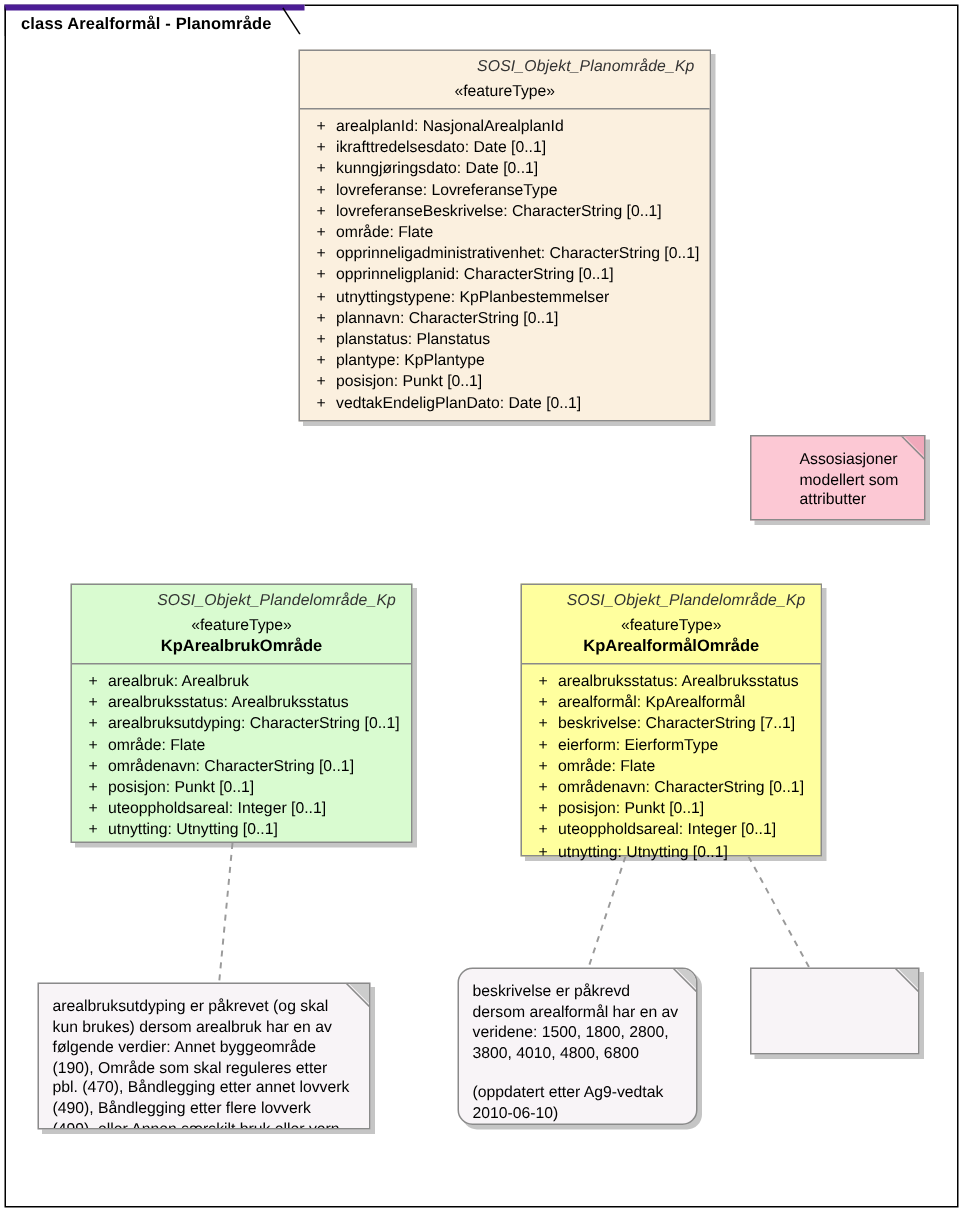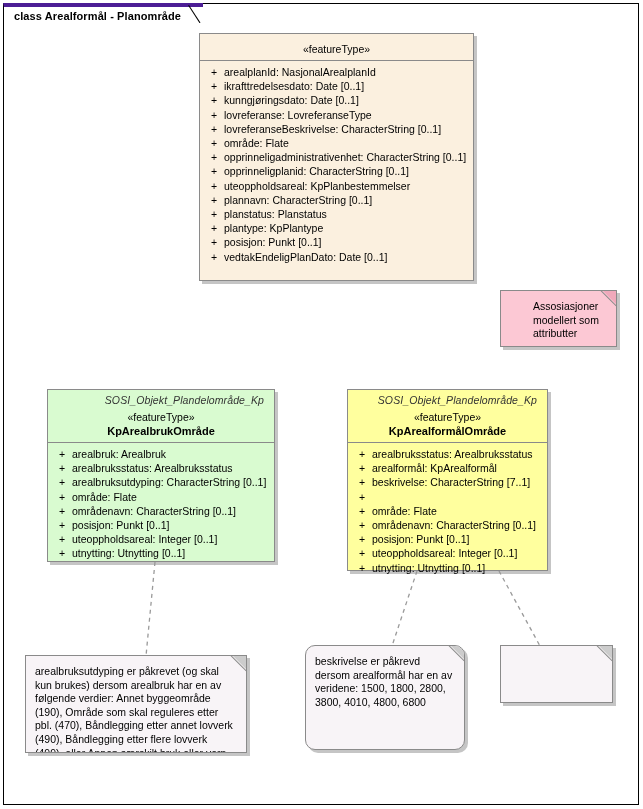--- a/index.html
+++ b/index.html
@@ -217,20 +217,21 @@
 <div id="diagram-frame"></div>
 
 <svg id="connectors" viewBox="0 0 643 809" xmlns="http://www.w3.org/2000/svg">
   <line x1="155" y1="562" x2="146" y2="656" stroke="#9a9a9a" stroke-width="1.3" stroke-dasharray="4,4"></line>
   <line x1="417" y1="571" x2="392" y2="646" stroke="#9a9a9a" stroke-width="1.3" stroke-dasharray="4,4"></line>
   <line x1="499" y1="571" x2="540" y2="646" stroke="#9a9a9a" stroke-width="1.3" stroke-dasharray="4,4"></line>
 </svg>
 
 <div class="uml-class" id="class-planomrade">
   <div class="uml-head">
+    <div class="uml-pkg">SOSI_Objekt_Planområde_Kp</div>
     <div class="uml-stereo">«featureType»</div>
   </div>
   <div class="uml-sep"></div>
   <div class="uml-attrs">
     <div class="attr-row">
         <span class="attr-vis">+</span>
         <span class="attr-text">arealplanId: NasjonalArealplanId</span>
       </div>
     <div class="attr-row">
         <span class="attr-vis">+</span>
@@ -255,21 +256,21 @@
     <div class="attr-row">
         <span class="attr-vis">+</span>
         <span class="attr-text">opprinneligadministrativenhet: CharacterString [0..1]</span>
       </div>
     <div class="attr-row">
         <span class="attr-vis">+</span>
         <span class="attr-text">opprinneligplanid: CharacterString [0..1]</span>
       </div>
     <div class="attr-row">
         <span class="attr-vis">+</span>
-        <span class="attr-text">uteoppholdsareal: KpPlanbestemmelser</span>
+        <span class="attr-text">utnyttingstypene: KpPlanbestemmelser</span>
       </div>
     <div class="attr-row">
         <span class="attr-vis">+</span>
         <span class="attr-text">plannavn: CharacterString [0..1]</span>
       </div>
     <div class="attr-row">
         <span class="attr-vis">+</span>
         <span class="attr-text">planstatus: Planstatus</span>
       </div>
     <div class="attr-row">
@@ -345,20 +346,21 @@
     <div class="attr-row">
         <span class="attr-vis">+</span>
         <span class="attr-text">arealformål: KpArealformål</span>
       </div>
     <div class="attr-row">
         <span class="attr-vis">+</span>
         <span class="attr-text">beskrivelse: CharacterString [7..1]</span>
       </div>
     <div class="attr-row">
         <span class="attr-vis">+</span>
+        <span class="attr-text">eierform: EierformType</span>
       </div>
     <div class="attr-row">
         <span class="attr-vis">+</span>
         <span class="attr-text">område: Flate</span>
       </div>
     <div class="attr-row">
         <span class="attr-vis">+</span>
         <span class="attr-text">områdenavn: CharacterString [0..1]</span>
       </div>
     <div class="attr-row">
@@ -385,20 +387,21 @@
 <div class="note" id="note-arealbruk">
   <span class="fold"></span>
   <span class="fold-edge"></span>
   <p>arealbruksutdyping er påkrevet (og skal kun brukes) dersom arealbruk har en av følgende verdier: Annet byggeområde (190), Område som skal reguleres etter pbl. (470), Båndlegging etter annet lovverk (490), Båndlegging etter flere lovverk (499), eller Annen særskilt bruk eller vern (590 )</p>
 </div>
 
 <div class="note" id="note-beskrivelse">
   <span class="fold"></span>
   <span class="fold-edge"></span>
   <p>beskrivelse er påkrevd dersom arealformål har en av veridene: 1500, 1800, 2800, 3800, 4010, 4800, 6800</p>
+  <p>(oppdatert etter Ag9-vedtak 2010-06-10)</p>
 </div>
 
 <div class="note" id="note-utnytting">
   <span class="fold"></span>
   <span class="fold-edge"></span>
 </div>
 
 <div id="diagram-tab">
   <span class="tab-text">class Arealformål - Planområde</span>
   <span class="tab-slant"></span>

